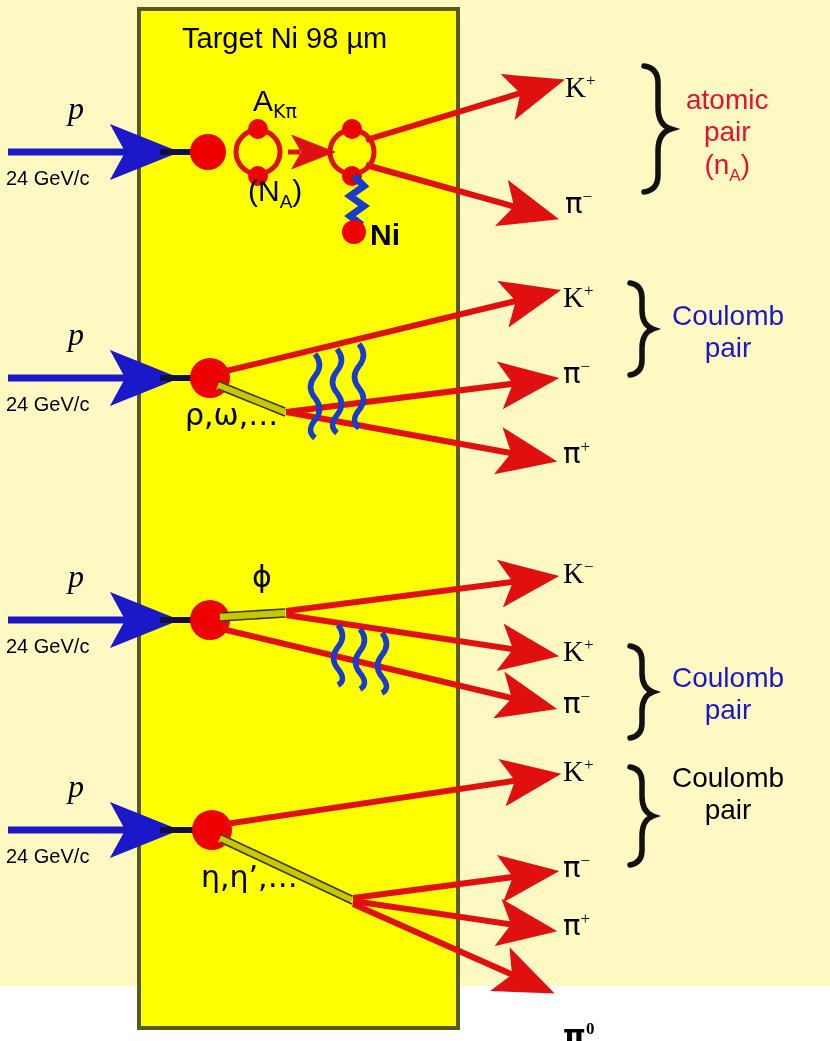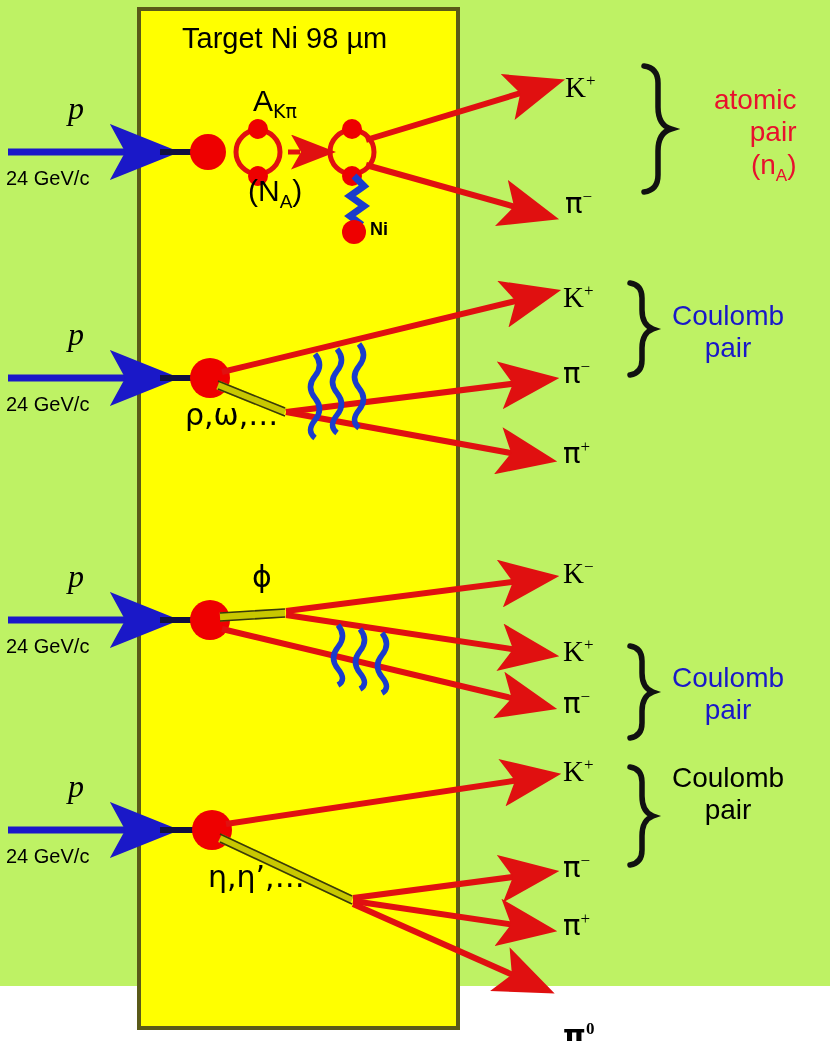--- a/index.html
+++ b/index.html
@@ -1,34 +1,34 @@
 <!DOCTYPE html>
 <html><head>
 <meta charset="utf-8">
 <style>
   html,body{margin:0;padding:0;background:#ffffff;}
   body{width:830px;height:1041px;overflow:hidden;
        font-family:"Liberation Sans",sans-serif;color:#000;}
-  #stage{position:relative;width:830px;height:986px;background:#bef264;}
+  #stage{position:relative;width:830px;height:986px;background:#fef9c3;}
   svg#diagram{position:absolute;left:0;top:0;width:830px;height:1041px;}
   .lbl{position:absolute;white-space:nowrap;line-height:1;}
   .particle{font-family:"Liberation Serif",serif;font-size:29px;color:#000;}
   .particle sup{font-size:17px;vertical-align:super;}
   .greek{font-family:"DejaVu Sans",sans-serif;}
   .beam-p{font-family:"Liberation Serif",serif;font-style:italic;font-size:32px;}
   .beam-mom{font-family:"Liberation Sans",sans-serif;font-size:20px;}
   .target-title{font-family:"Liberation Sans",sans-serif;font-size:29px;}
-  .group-red{color:#e8112d;font-size:28px;text-align:right;line-height:1.16;margin-left:28px;}
+  .group-red{color:#e8112d;font-size:28px;text-align:center;line-height:1.16;}
   .group-blue{color:#1a18c8;font-size:28px;text-align:left;line-height:1.16;}
   .group-black{color:#000;font-size:28px;text-align:left;line-height:1.16;}
   .group-red sub,.group-blue sub,.group-black sub{font-size:17px;vertical-align:sub;}
   .atom-lbl{font-family:"Liberation Sans",sans-serif;font-size:30px;color:#000;}
   .atom-lbl sub{font-size:19px;vertical-align:sub;margin-top:12px;}
   .res-lbl{font-family:"DejaVu Sans",sans-serif;font-size:30px;color:#000;}
-  .ni-lbl{font-family:"Liberation Sans",sans-serif;font-weight:bold;font-size:18px;color:#000;}
+  .ni-lbl{font-family:"Liberation Sans",sans-serif;font-weight:bold;font-size:30px;color:#000;}
 </style>
 </head>
 <body>
 
 <div id="stage">
 
   <svg id="diagram" viewBox="0 0 830 1041">
     <defs>
       <marker id="ar-red" markerWidth="10" markerHeight="8" refX="8.6" refY="4" orient="auto">
         <path d="M0,0 L10,4 L0,8 L2.2,4 Z" fill="#e01010"></path>
@@ -175,21 +175,21 @@
 
   <div class="lbl particle" style="left:563px;top:558px;"><span>K</span><sup>−</sup></div>
   <div class="lbl particle" style="left:563px;top:636px;"><span>K</span><sup>+</sup></div>
   <div class="lbl particle" style="left:563px;top:688px;"><span class="greek">π</span><sup>−</sup></div>
 
   <div class="lbl group-blue" style="left:672px;top:662px;">
     <div>Coulomb</div>
     <div style="text-align:center;">pair</div>
   </div>
 
-  <div class="lbl res-lbl" style="left:208px;top:862px;">η,η’,…</div>
+  <div class="lbl res-lbl" style="left:201px;top:862px;">η,η’,…</div>
 
   <div class="lbl particle" style="left:563px;top:756px;"><span>K</span><sup>+</sup></div>
   <div class="lbl particle" style="left:563px;top:852px;"><span class="greek">π</span><sup>−</sup></div>
   <div class="lbl particle" style="left:563px;top:910px;"><span class="greek">π</span><sup>+</sup></div>
   <div class="lbl particle" style="left:563px;top:1020px;font-weight:bold;"><span class="greek">π</span><sup>0</sup></div>
 
   <div class="lbl group-black" style="left:672px;top:762px;">
     <div>Coulomb</div>
     <div style="text-align:center;">pair</div>
   </div>

